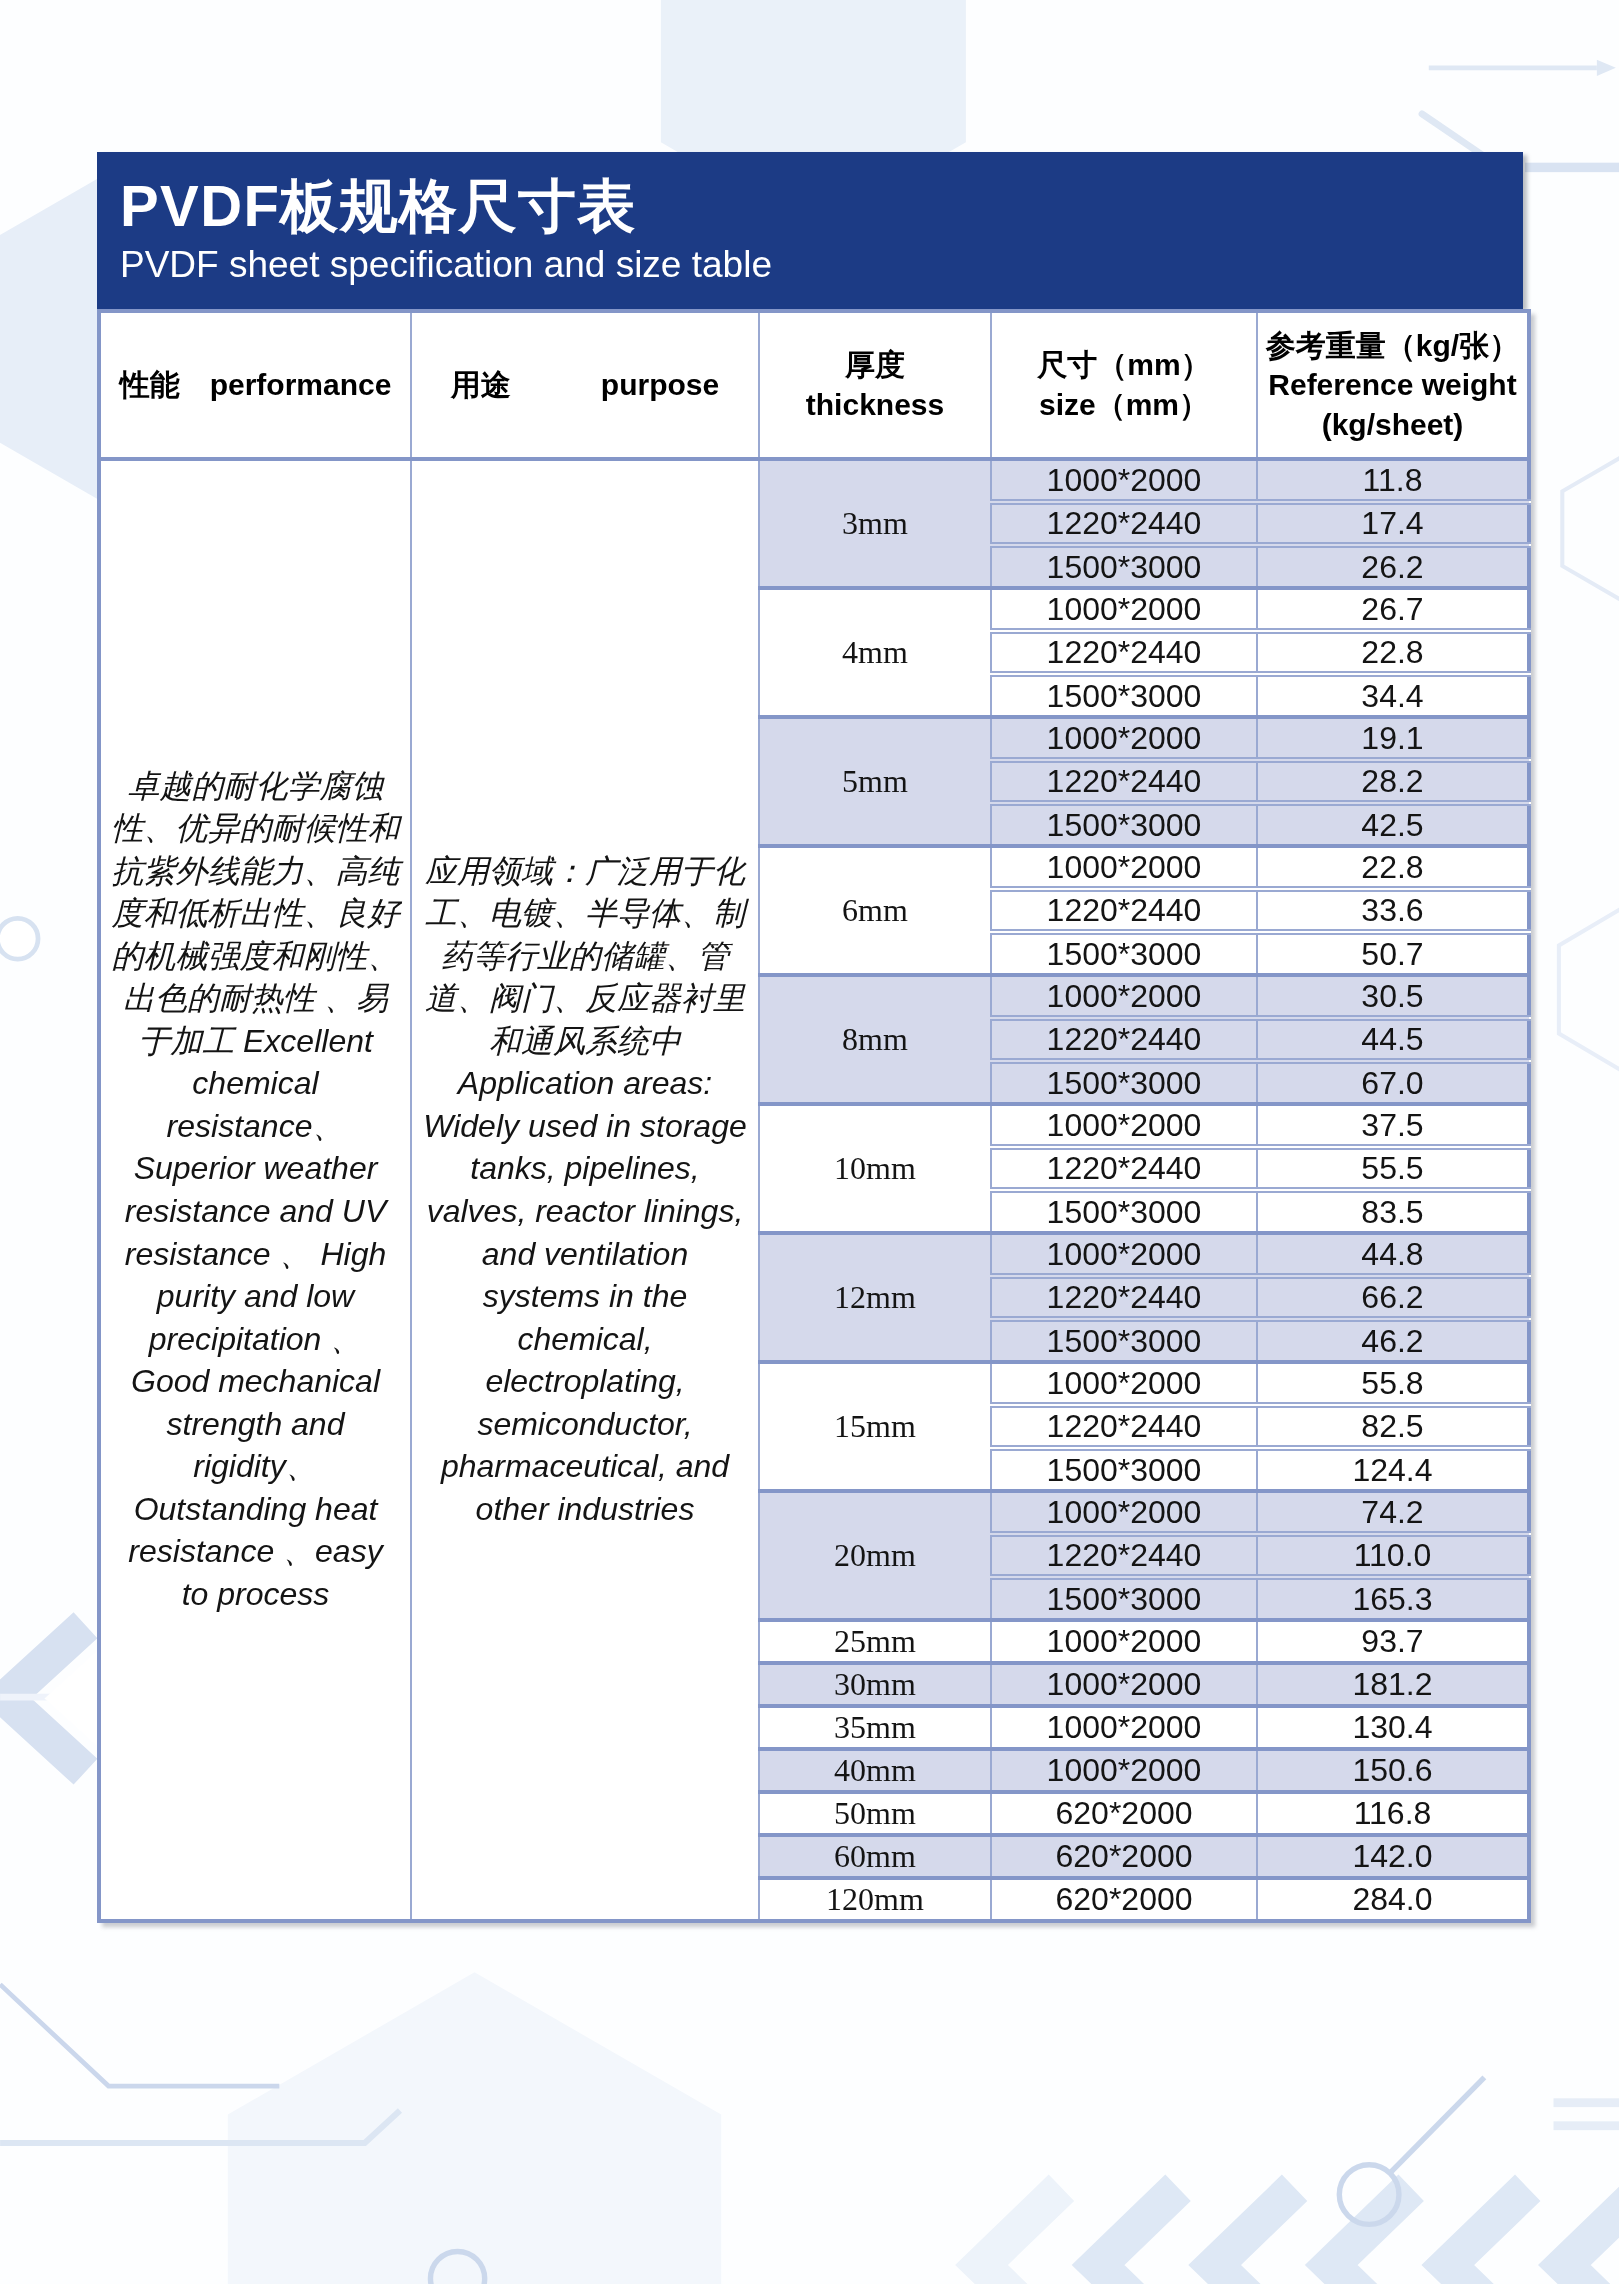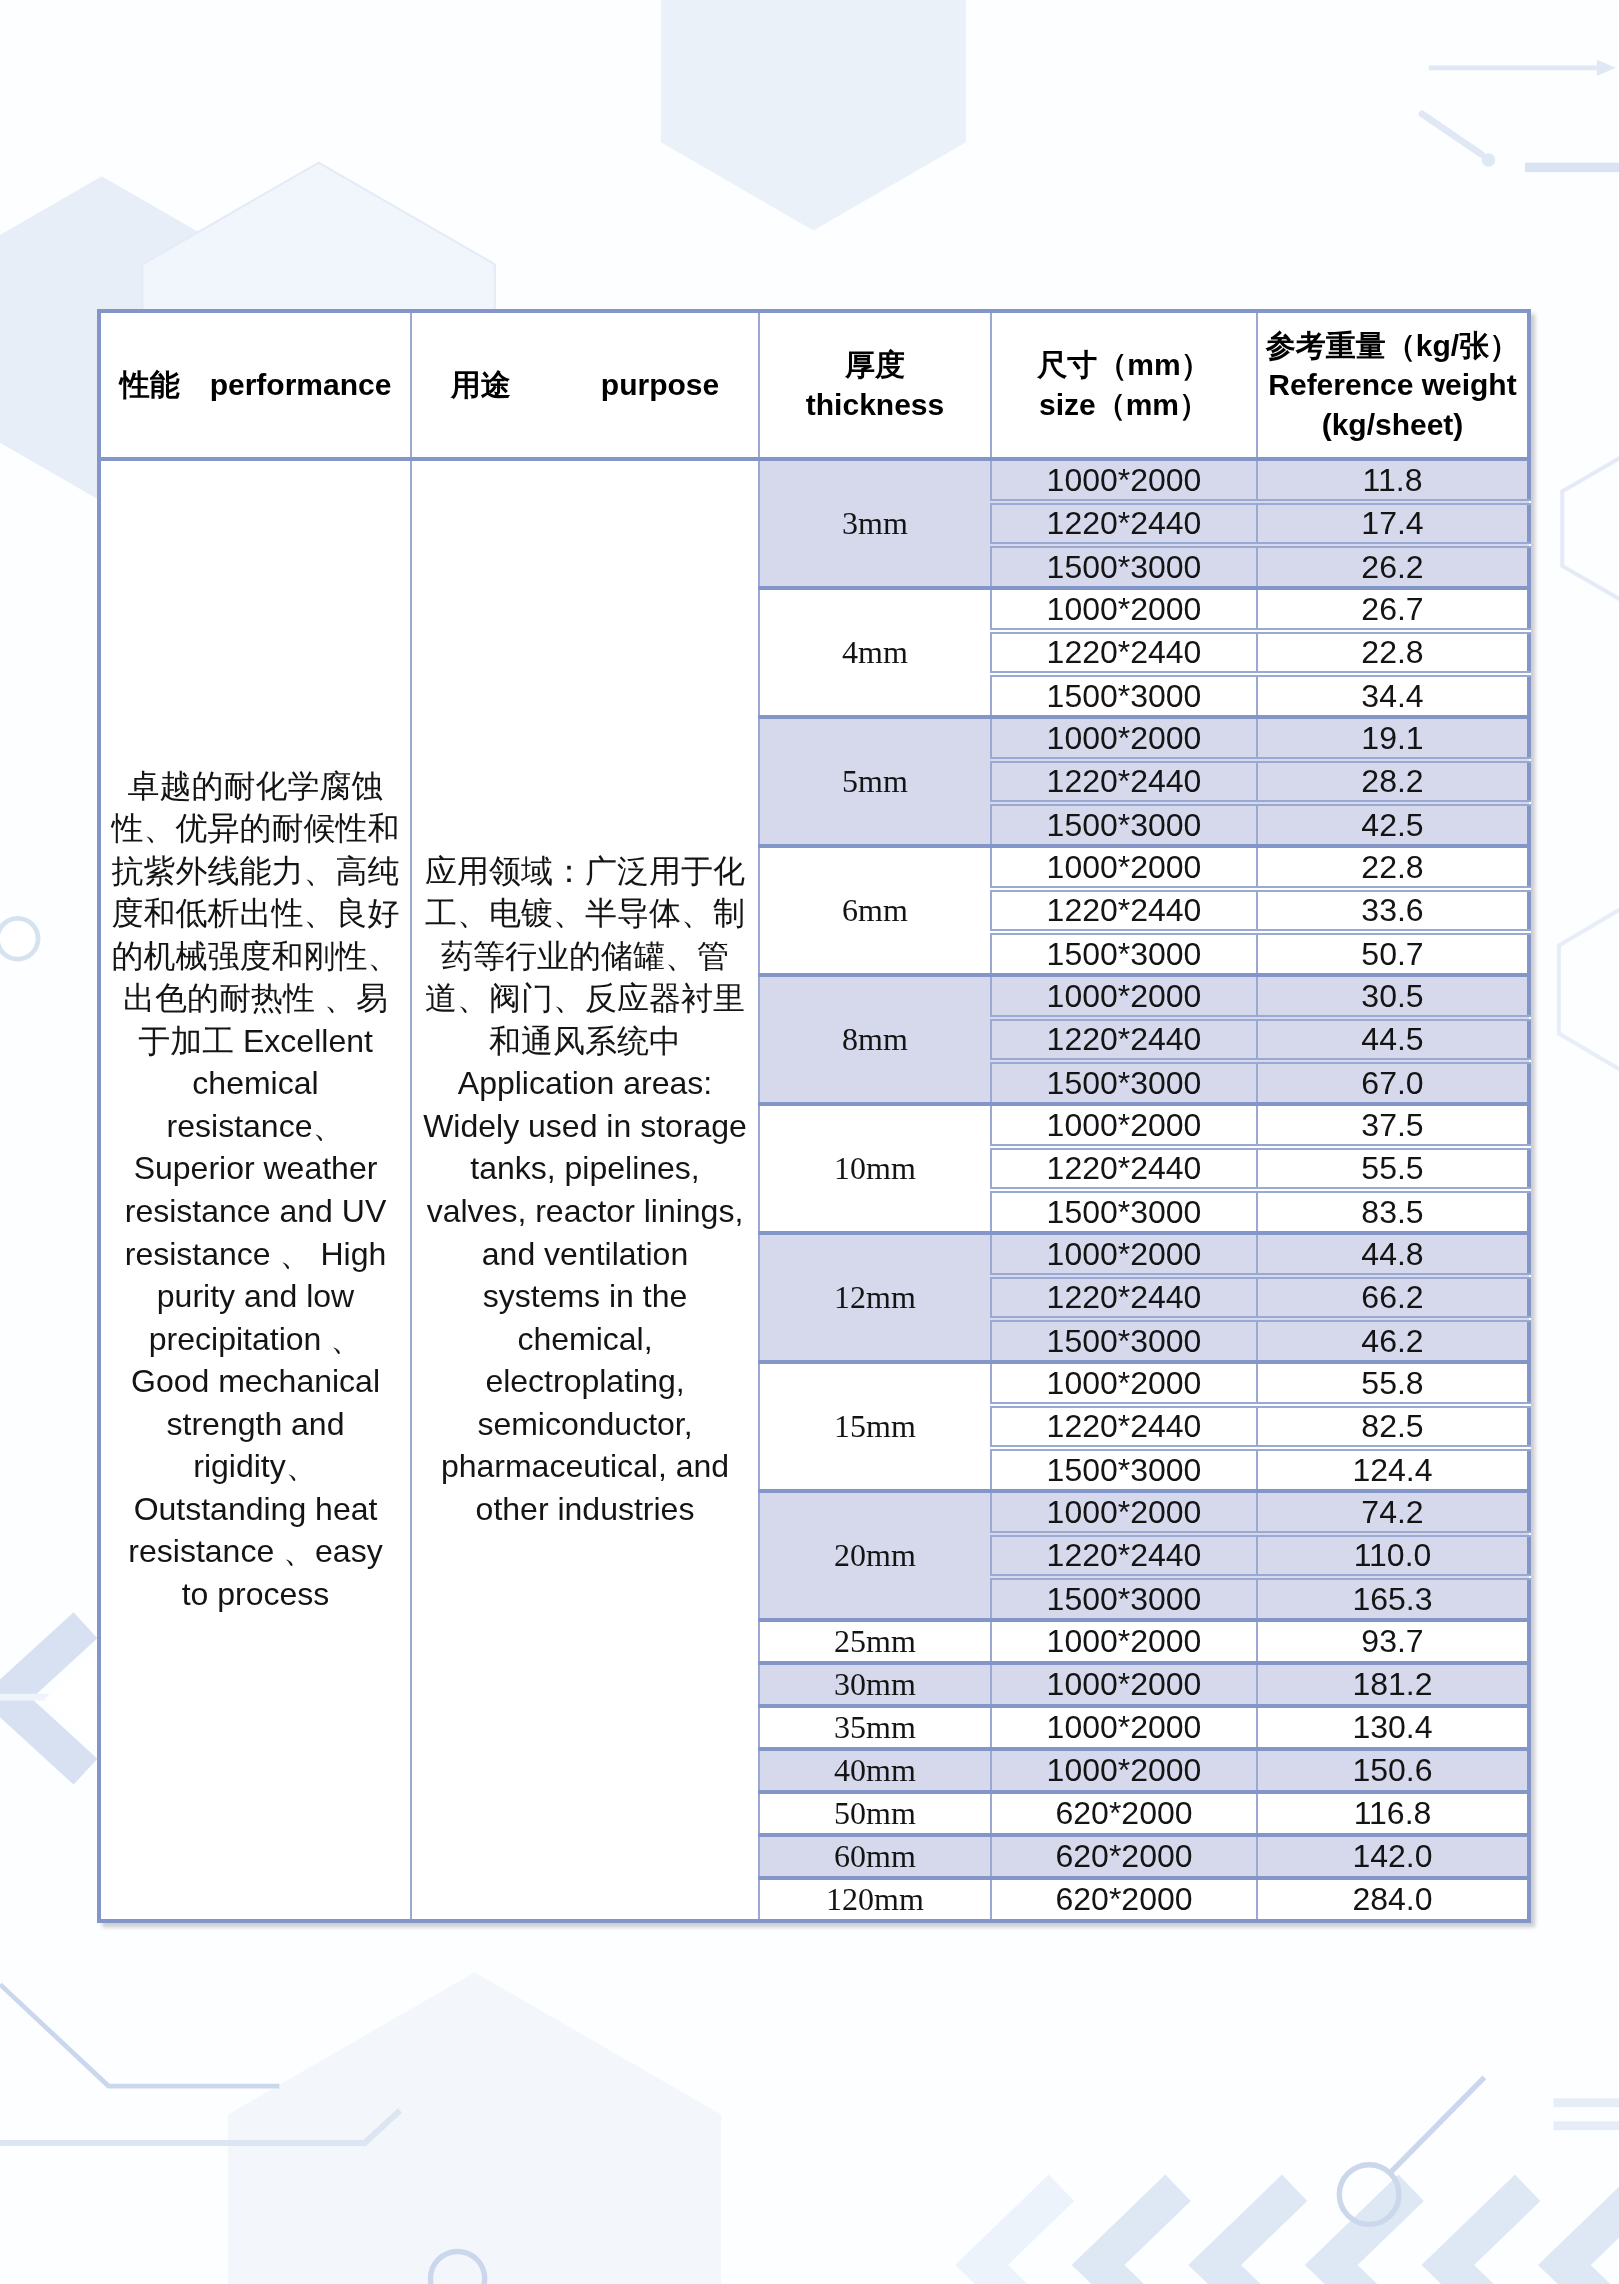--- a/index.html
+++ b/index.html
@@ -53,21 +53,21 @@
     background:#FFFFFF;font-weight:700;font-size:30px;line-height:1.32;
     text-align:center;border-bottom:4.1px solid var(--bdS);color:#000;
   }
   .spec-table tbody tr{height:43px;}
   .spec-table tbody td{font-size:32px;text-align:center;background:#FFFFFF;}
   tr.g-start > td{border-top:4.1px solid var(--bdS);}
   tr.g-sub  > td{border-top:6.8px double var(--bd);text-align:center;}
   td.shade{background:var(--shade) !important;}
   td.para{
     font-size:28.5px;line-height:1.33;text-align:left;
-    padding:0 10.2px;vertical-align:middle;background:#FFFFFF;
+    padding:0 10.2px;vertical-align:middle;background:#FFFFFF;font-style:italic;
   }
   td.th-cell{font-size:32px;font-family:Liberation Serif, serif;}
   .hdr-sub{font-weight:700;}
 </style>
 </head>
 <body>
 
 <svg id="decor" viewBox="0 0 2390 3370" xmlns="http://www.w3.org/2000/svg">
 
   <g>
@@ -114,20 +114,24 @@
   </g>
   <g fill="none" stroke="#CBD8EC" stroke-width="8">
     <circle cx="2020" cy="3238" r="44"></circle>
     <line x1="2052" y1="3205" x2="2190" y2="3065"></line>
   </g>
 
   <circle cx="675" cy="3362" r="40" fill="none" stroke="#CBD8EC" stroke-width="8"></circle>
 </svg>
 
 <div id="content">
+  <div class="header-bar">
+    <div class="title-cn">PVDF板规格尺寸表</div>
+    <div class="title-en">PVDF sheet specification and size table</div>
+  </div>
 
   <table class="spec-table">
     <colgroup>
         <col class="c1">
         <col class="c2">
         <col class="c3">
         <col class="c4">
         <col class="c5">
       </colgroup>
     <thead>

